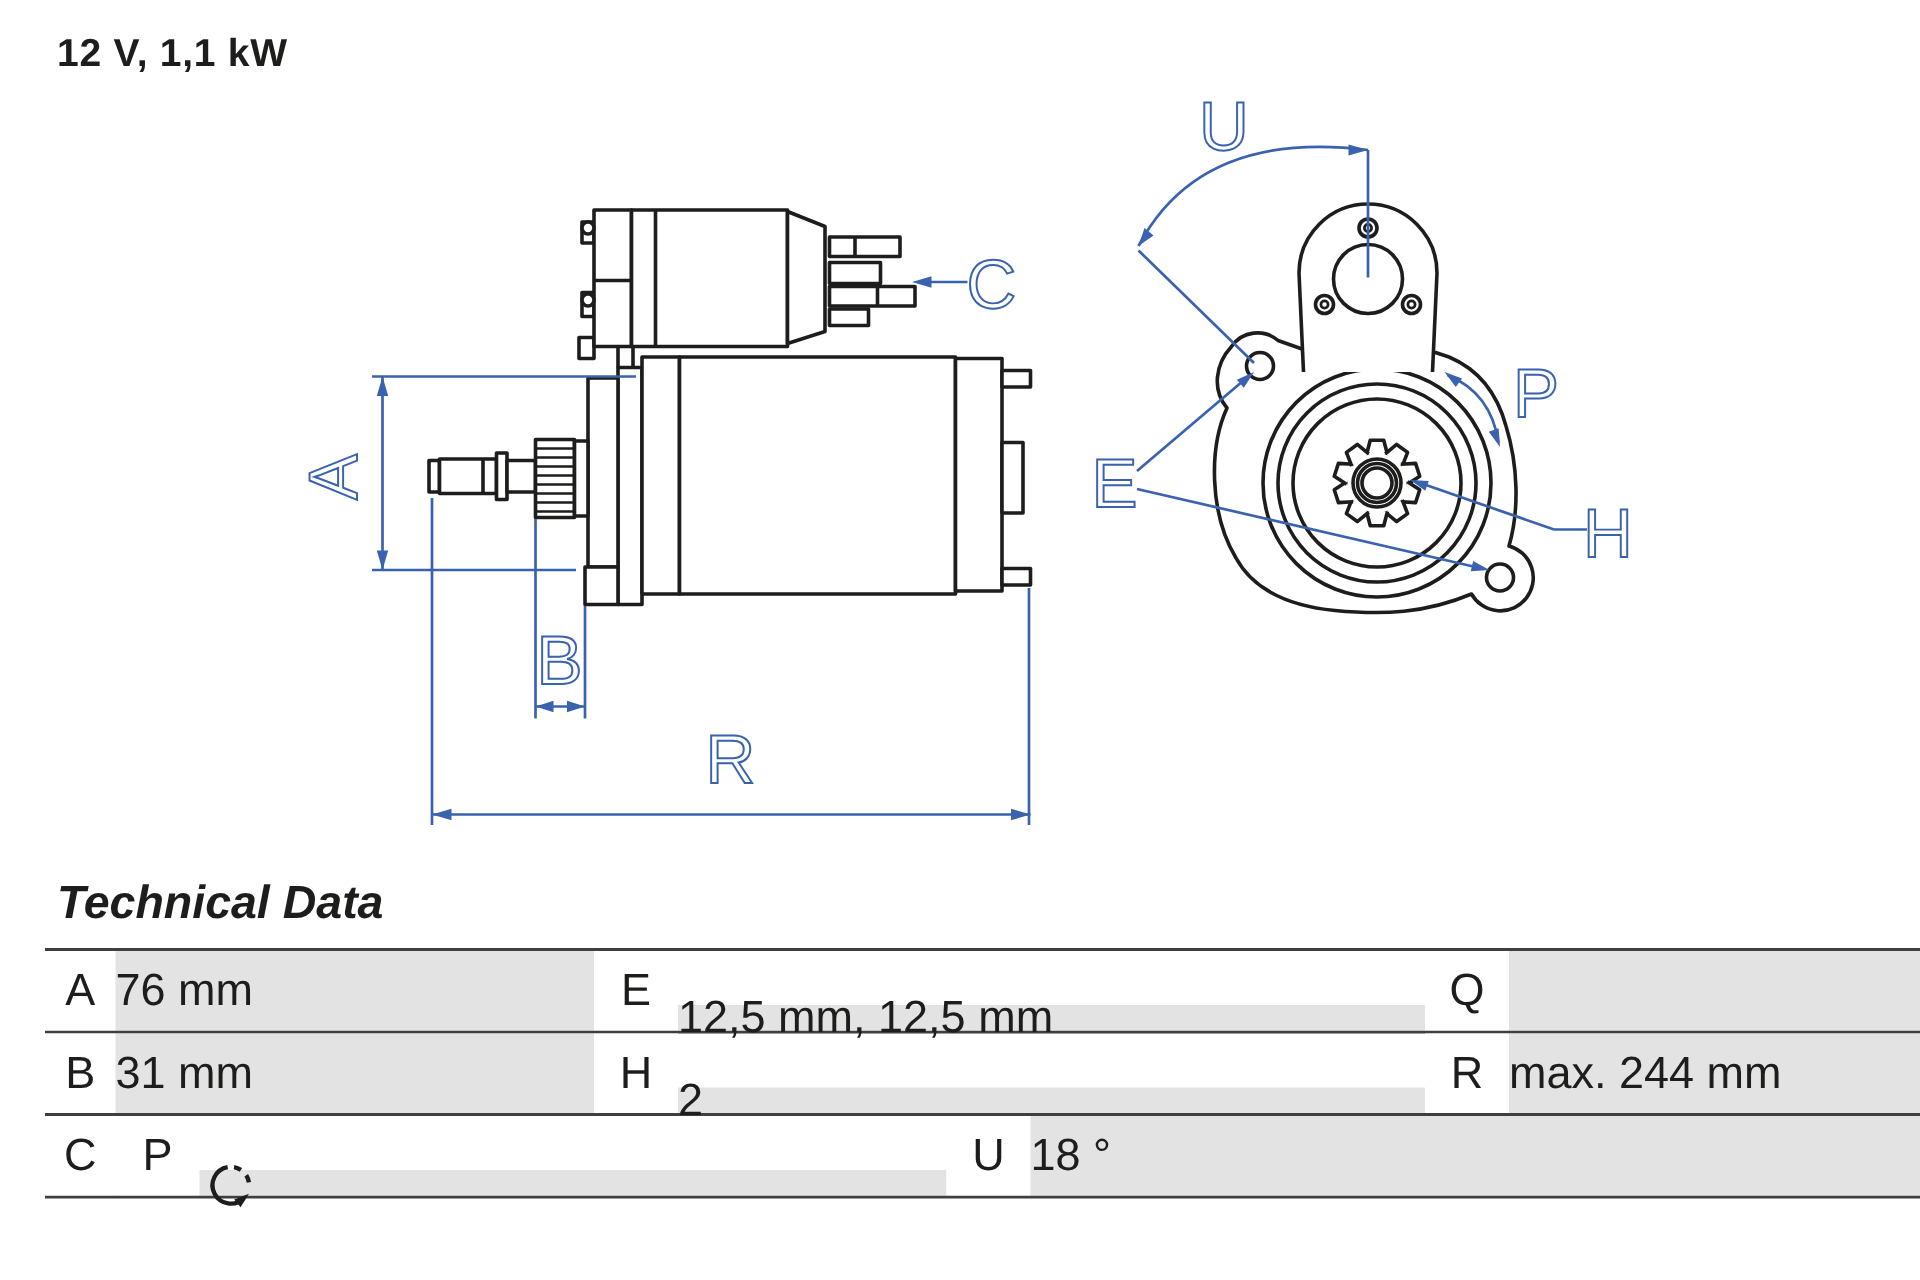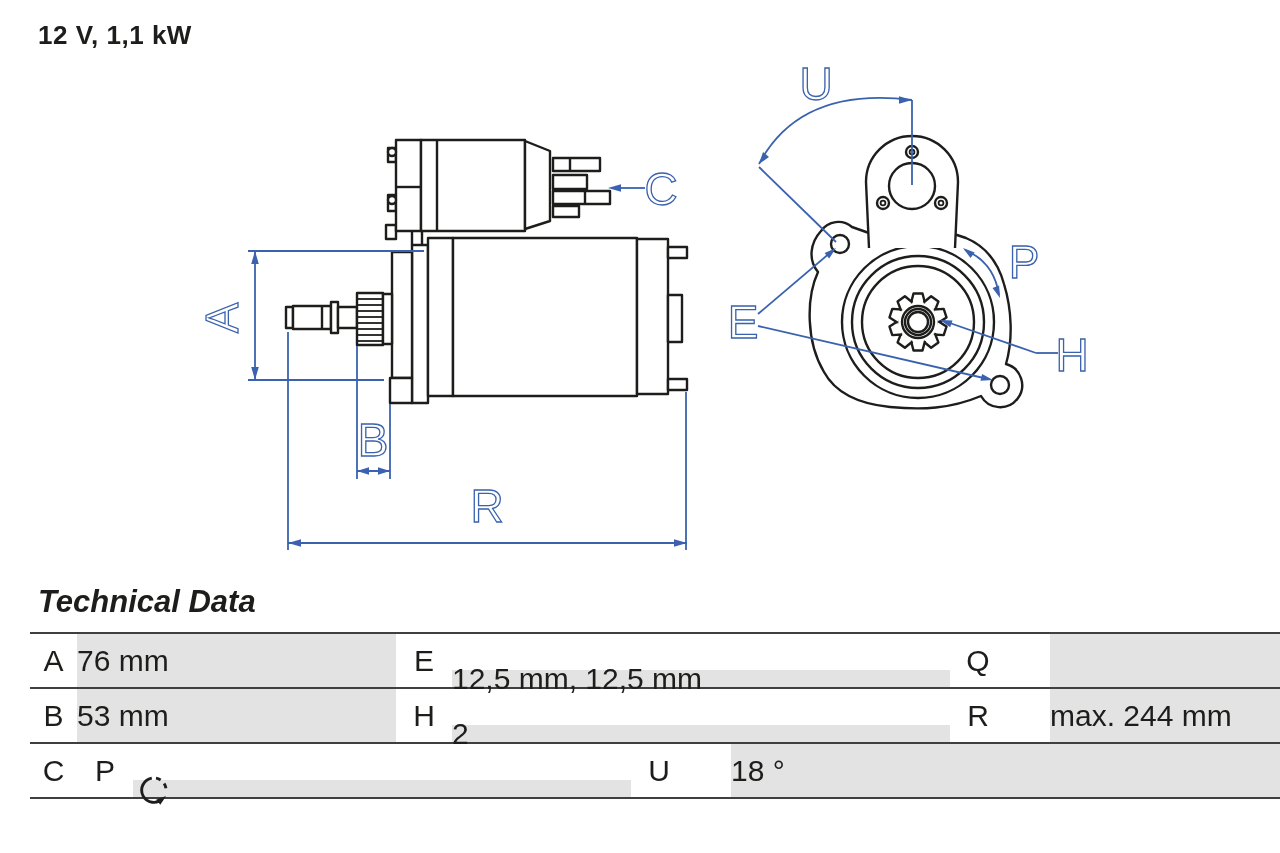--- a/index.html
+++ b/index.html
@@ -23,21 +23,21 @@
   .data-table{position:absolute;left:30px;top:632px;width:1250px;border-bottom:2px solid #3f3f3f;}
   .t-row{display:flex;height:53px;border-top:2px solid #3f3f3f;align-items:stretch;}
   .t-key,.t-val{display:flex;align-items:center;font-size:30px;color:#1d1d1b;}
   .t-key{justify-content:center;background:#fff;}
   .t-val{background:#e3e3e3;box-sizing:border-box;}
   .w-k1{width:47px;}
   .w-v1{width:319px;}
   .w-k2{width:56px;}
   .w-v2{width:498px;margin-top:36px;}
   .w-k3{width:56px;}
-  .w-v3{width:274px;flex:1;margin-left:44px;}
+  .w-v3{width:274px;flex:1;}
   .rot-icon{margin-left:2px;display:block;}
 </style>
 </head>
 <body>
 
 <div class="page">
 
   <div class="page-title">12 V, 1,1 kW</div>
 
   <svg class="drawing" width="1280" height="580" viewBox="0 0 1280 580">
@@ -201,21 +201,21 @@
     <div class="t-row">
       <div class="t-key w-k1">A</div>
       <div class="t-val w-v1">76 mm</div>
       <div class="t-key w-k2">E</div>
       <div class="t-val w-v2">12,5 mm, 12,5 mm</div>
       <div class="t-key w-k3">Q</div>
       <div class="t-val w-v3"></div>
     </div>
     <div class="t-row">
       <div class="t-key w-k1">B</div>
-      <div class="t-val w-v1">53 mm</div>
+      <div class="t-val w-v1">31 mm</div>
       <div class="t-key w-k2">H</div>
       <div class="t-val w-v2">2</div>
       <div class="t-key w-k3">R</div>
       <div class="t-val w-v3">max. 244 mm</div>
     </div>
     <div class="t-row">
       <div class="t-key w-k1">C</div>
       <div class="t-key w-k2">P</div>
       <div class="t-val w-v2">
         <svg class="rot-icon" width="40" height="40" viewBox="0 0 36 36">

